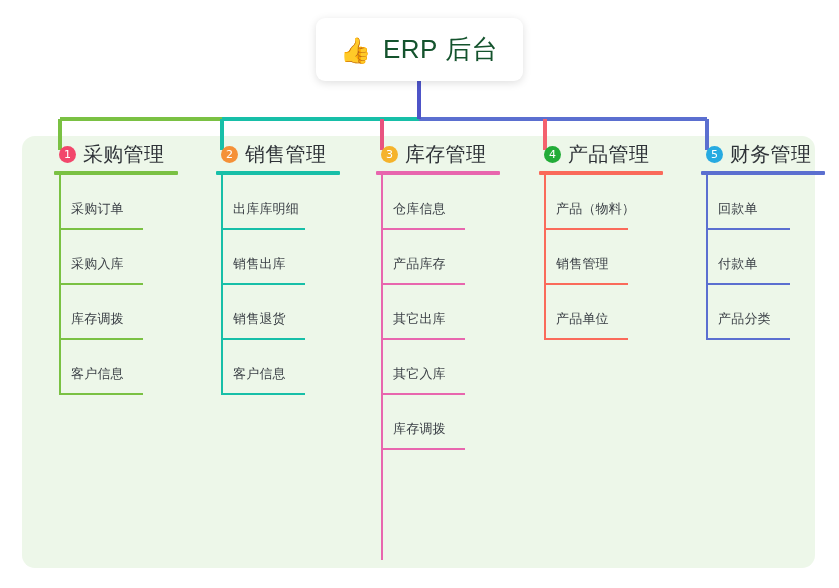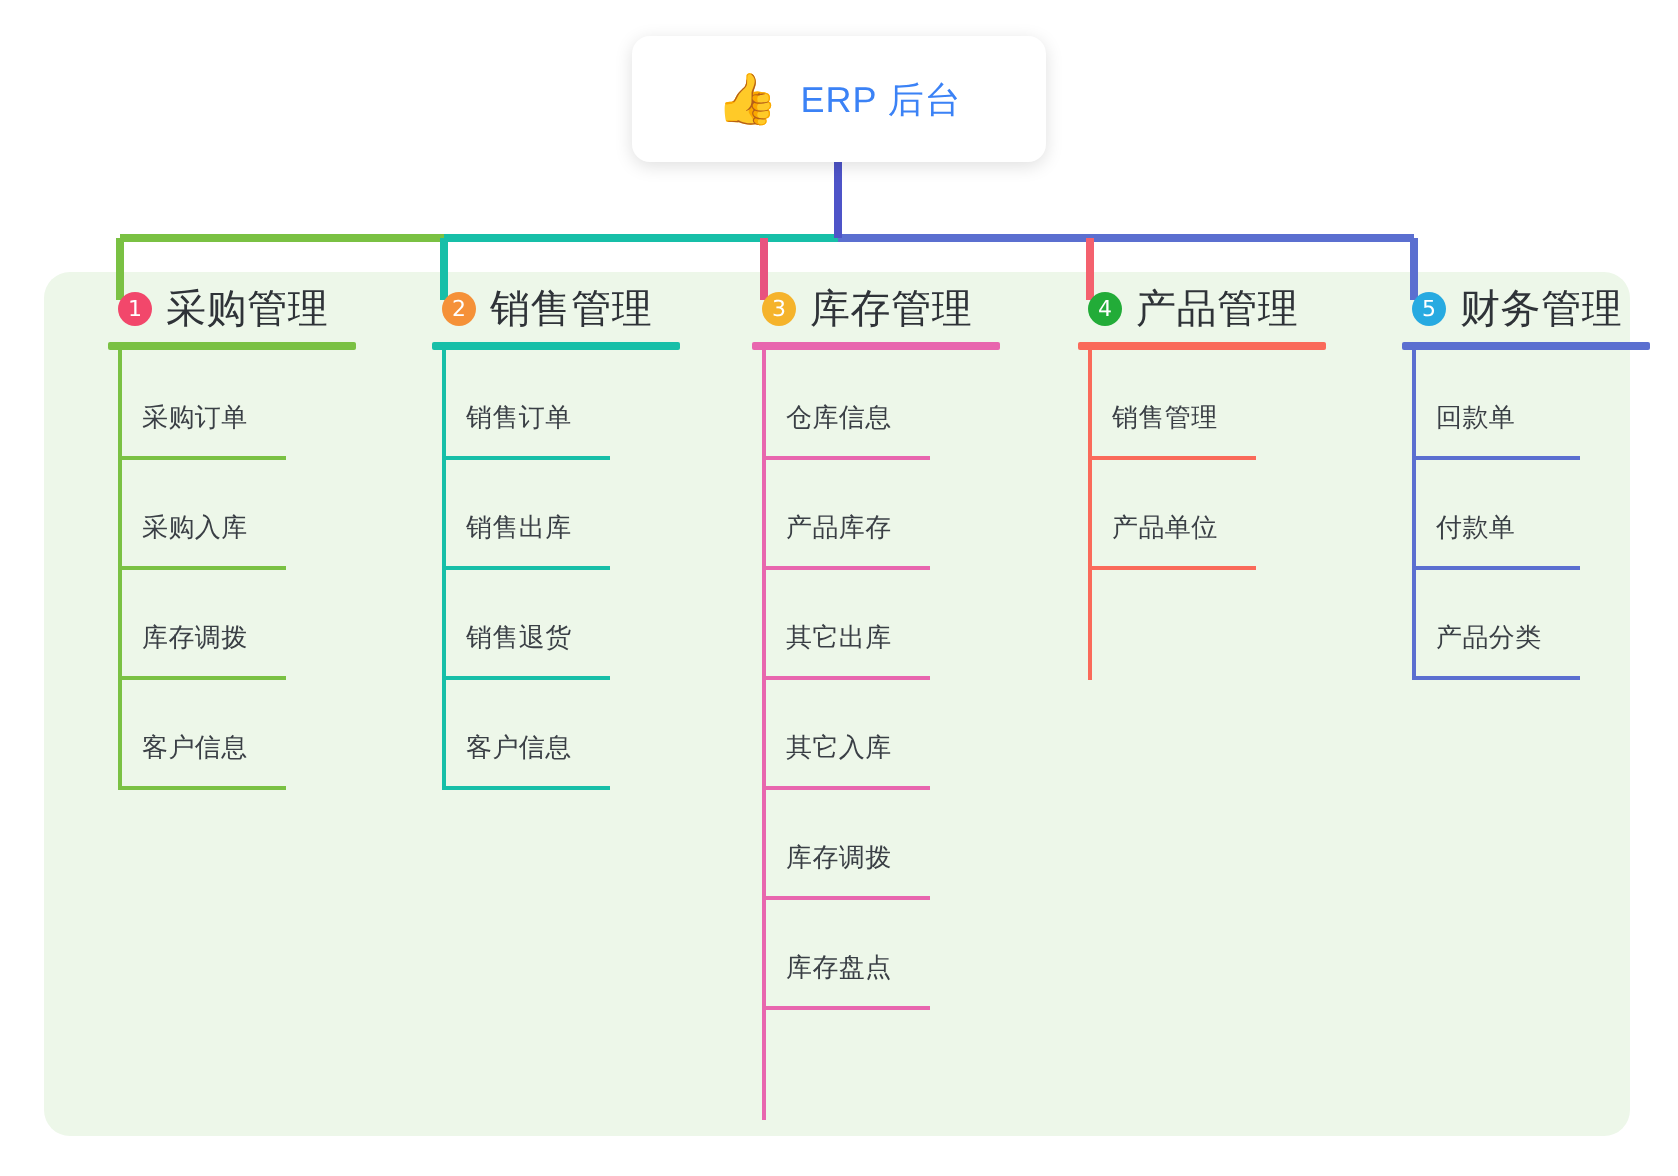--- a/index.html
+++ b/index.html
@@ -35,22 +35,22 @@
     gap: 11px;
     box-sizing: border-box;
   }
   .root-emoji {
     font-size: 25px;
     line-height: 1;
     display: inline-block;
     transform: translateY(1px);
   }
   .root-title {
-    font-size: 18px;
-    color: #3b82f6;
+    font-size: 26px;
+    color: #14532d;
     letter-spacing: 0.5px;
     white-space: nowrap;
   }
 
   
   #connectors {
     position: absolute;
     left: 0;
     top: 0;
     width: 839px;
@@ -203,21 +203,21 @@
       </div>
       <div class="column" style="left: 180px;">
         <div class="col-head">
           <span class="badge" style="background: rgb(245, 145, 56);">2</span>
           <span class="col-title">销售管理</span>
         </div>
         <div class="col-rule" style="background: rgb(23, 191, 168);"></div>
         <div class="col-spine" style="background: rgb(23, 191, 168); height: 220px;"></div>
         <div class="items">
           <div class="item">
-            <span class="item-label">销售订单</span>
+            <span class="item-label">出库库明细</span>
             <div class="item-rule" style="background: rgb(23, 191, 168);"></div>
           </div>
           <div class="item">
             <span class="item-label">销售出库</span>
             <div class="item-rule" style="background: rgb(23, 191, 168);"></div>
           </div>
           <div class="item">
             <span class="item-label">销售退货</span>
             <div class="item-rule" style="background: rgb(23, 191, 168);"></div>
           </div>
@@ -248,35 +248,35 @@
             <div class="item-rule" style="background: rgb(232, 102, 174);"></div>
           </div>
           <div class="item">
             <span class="item-label">其它入库</span>
             <div class="item-rule" style="background: rgb(232, 102, 174);"></div>
           </div>
           <div class="item">
             <span class="item-label">库存调拨</span>
             <div class="item-rule" style="background: rgb(232, 102, 174);"></div>
           </div>
-          <div class="item">
-            <span class="item-label">库存盘点</span>
-            <div class="item-rule" style="background: rgb(232, 102, 174);"></div>
-          </div>
         </div>
       </div>
       <div class="column" style="left: 503px;">
         <div class="col-head">
           <span class="badge" style="background: rgb(34, 172, 56);">4</span>
           <span class="col-title">产品管理</span>
         </div>
         <div class="col-rule" style="background: rgb(250, 106, 90);"></div>
         <div class="col-spine" style="background: rgb(250, 106, 90); height: 165px;"></div>
         <div class="items">
           <div class="item">
+            <span class="item-label">产品（物料）</span>
+            <div class="item-rule" style="background: rgb(250, 106, 90);"></div>
+          </div>
+          <div class="item">
             <span class="item-label">销售管理</span>
             <div class="item-rule" style="background: rgb(250, 106, 90);"></div>
           </div>
           <div class="item">
             <span class="item-label">产品单位</span>
             <div class="item-rule" style="background: rgb(250, 106, 90);"></div>
           </div>
         </div>
       </div>
       <div class="column" style="left: 665px;">

